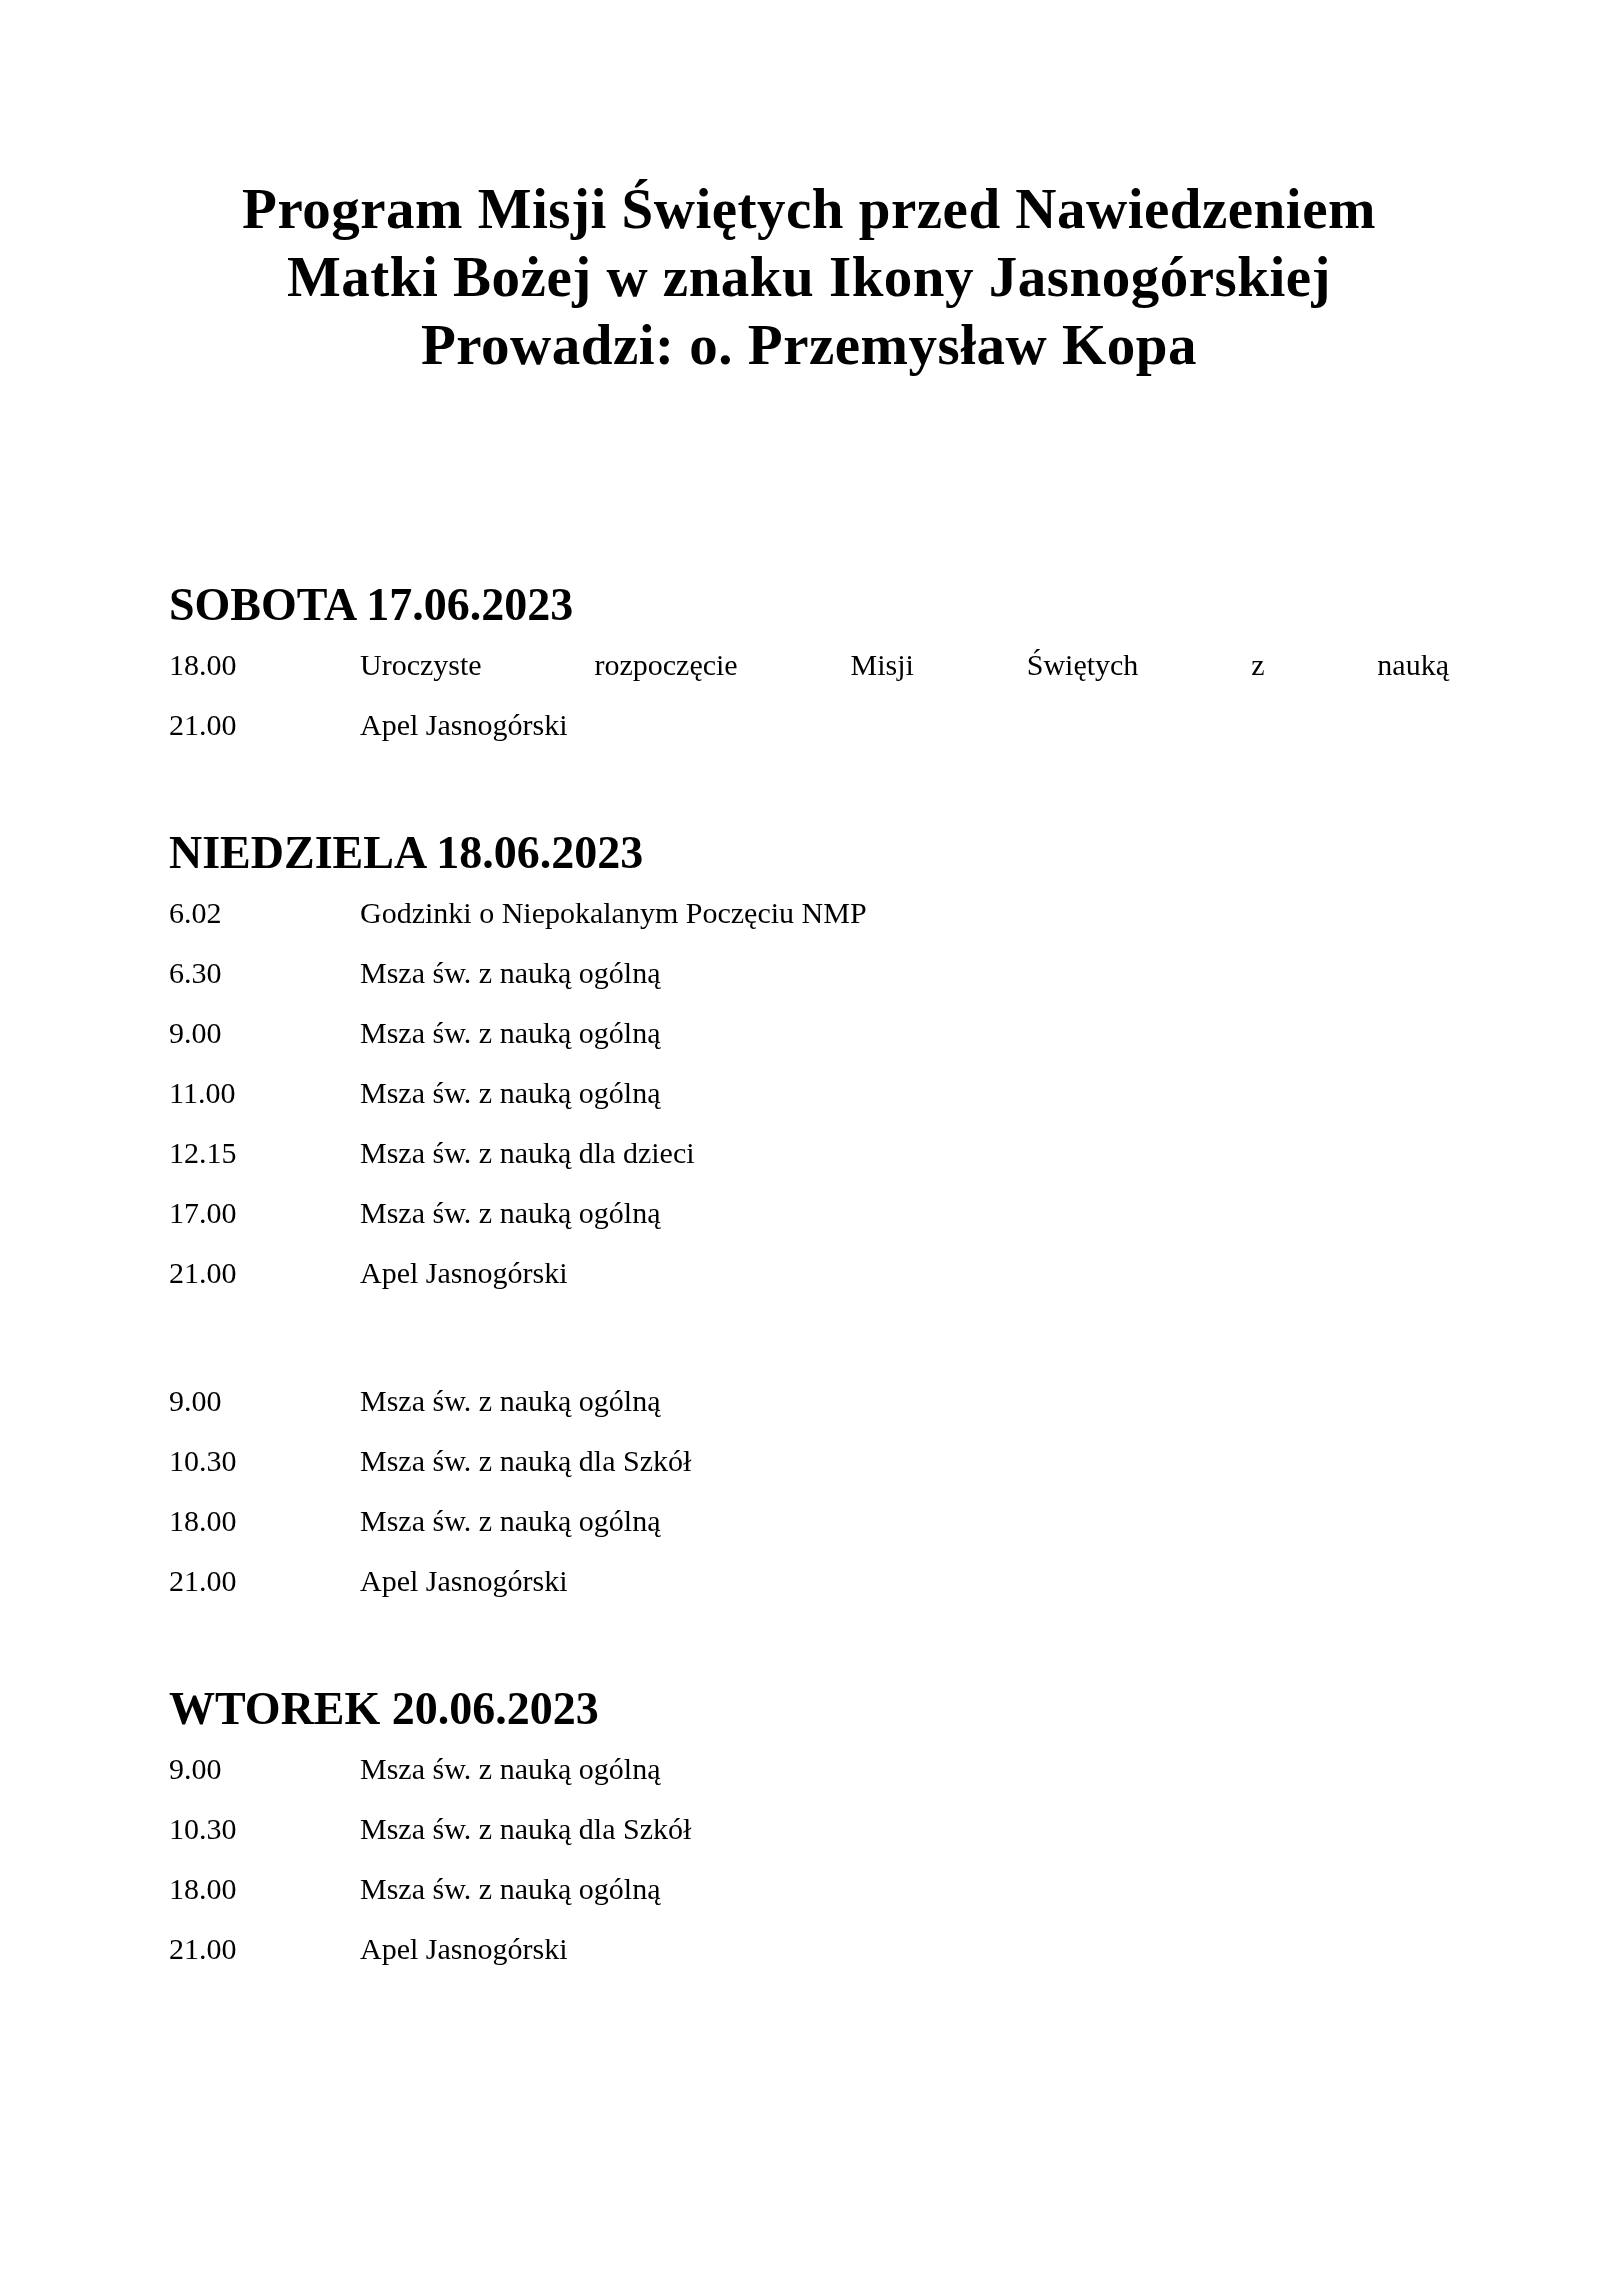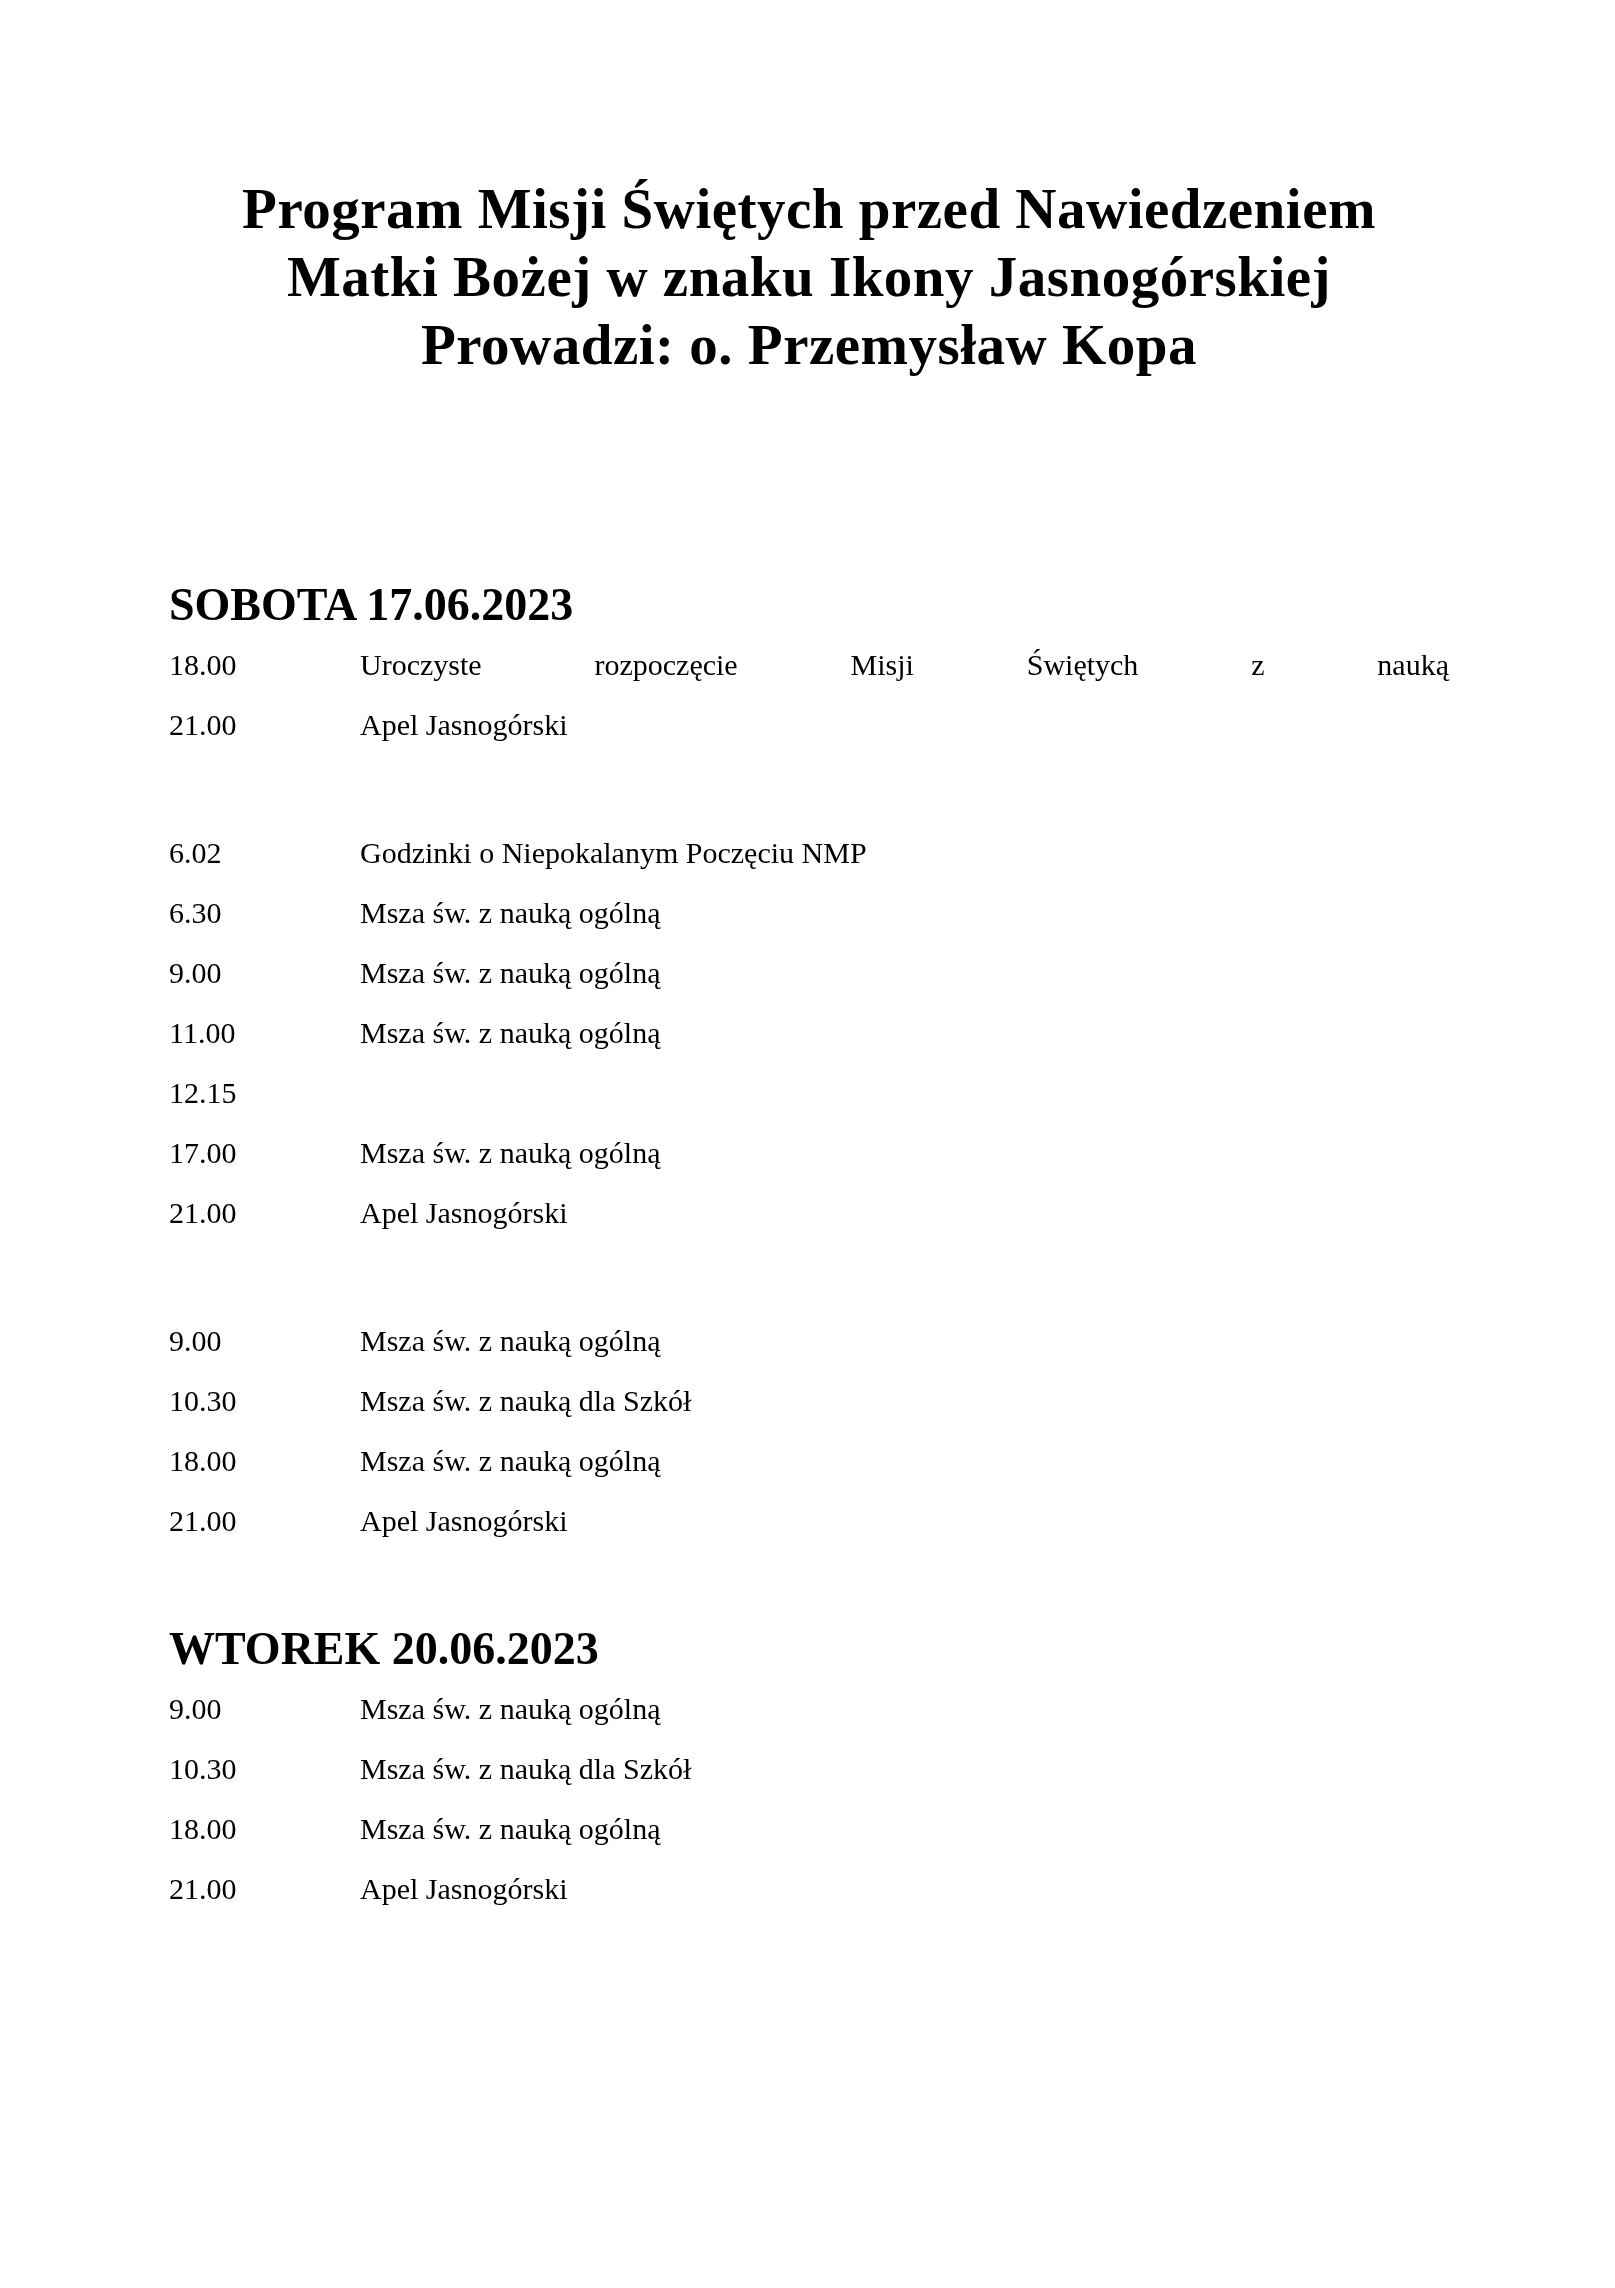--- a/index.html
+++ b/index.html
@@ -84,20 +84,21 @@
   </div>
 
   <div class="entry">
     <div class="entry-time">21.00</div>
     <div class="entry-description">Apel Jasnogórski</div>
   </div>
 </div>
   </div>
 
   <div class="section">
+    <div class="section-heading">NIEDZIELA 18.06.2023</div>
     <div class="section-entries">
   <div class="entry">
     <div class="entry-time">6.02</div>
     <div class="entry-description">Godzinki o Niepokalanym Poczęciu NMP</div>
   </div>
 
   <div class="entry">
     <div class="entry-time">6.30</div>
     <div class="entry-description">Msza św. z nauką ogólną</div>
   </div>
@@ -107,20 +108,21 @@
     <div class="entry-description">Msza św. z nauką ogólną</div>
   </div>
 
   <div class="entry">
     <div class="entry-time">11.00</div>
     <div class="entry-description">Msza św. z nauką ogólną</div>
   </div>
 
   <div class="entry">
     <div class="entry-time">12.15</div>
+    <div class="entry-description">Msza św. z nauką dla dzieci</div>
   </div>
 
   <div class="entry">
     <div class="entry-time">17.00</div>
     <div class="entry-description">Msza św. z nauką ogólną</div>
   </div>
 
   <div class="entry">
     <div class="entry-time">21.00</div>
     <div class="entry-description">Apel Jasnogórski</div>

